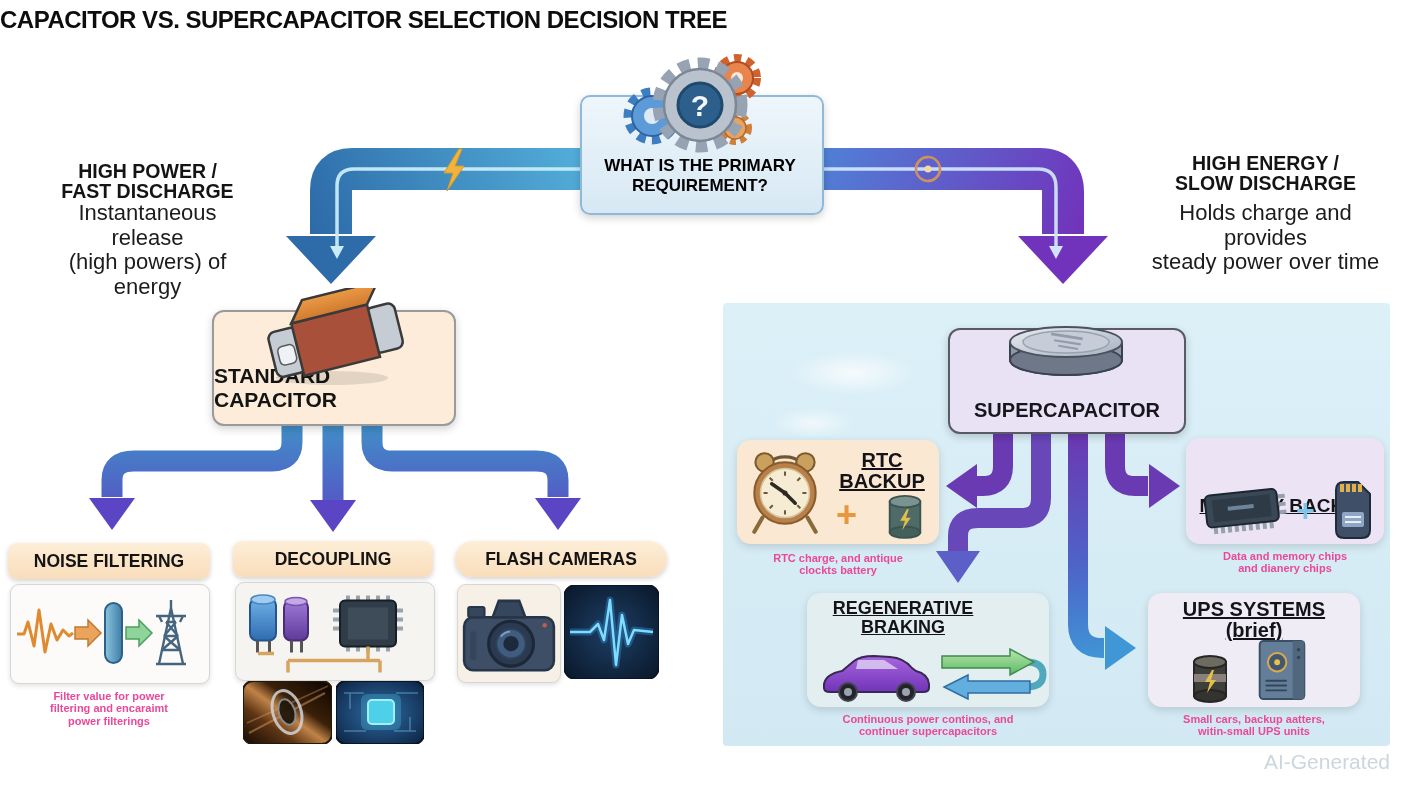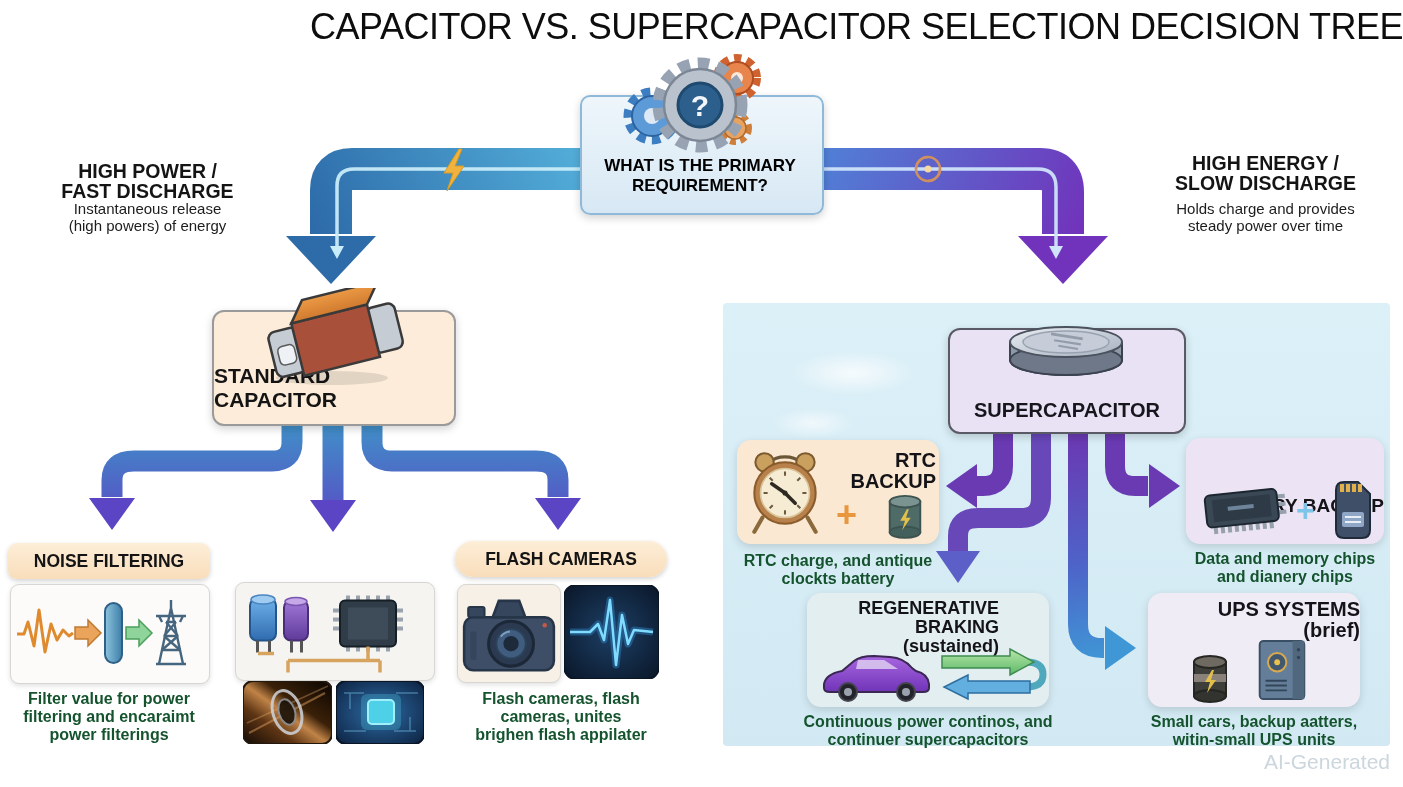--- a/index.html
+++ b/index.html
@@ -1,48 +1,48 @@
 <!DOCTYPE html>
 <html><head>
 <meta charset="utf-8">
 <style>
   html,body{margin:0;padding:0;background:#ffffff;}
   #canvas{position:relative;width:1403px;height:787px;background:#ffffff;overflow:hidden;
           font-family:"Liberation Sans", sans-serif;color:#111;}
   .abs{position:absolute;}
   .pre{white-space:pre-line;}
-  #title{top:6px;left:0;width:100%;text-align:right;font-size:36px;font-weight:normal;
+  #title{top:6px;left:0;width:100%;text-align:left;font-size:24px;font-weight:bold;
          letter-spacing:-0.5px;color:#0d0d0d;}
   .node{border-radius:12px;box-shadow:0 3px 8px rgba(0,0,0,.18);display:flex;
         flex-direction:column;align-items:center;justify-content:flex-end;}
   #question-box{left:580px;top:95px;width:240px;height:116px;background:linear-gradient(#eef6fb,#d7e8f4);
         border:2px solid #8fb9d8;border-radius:10px;z-index:2;}
   #question-text{left:586px;top:156px;width:228px;text-align:center;font-size:17px;font-weight:bold;
         color:#000000;line-height:1.18;z-index:4;}
   #gears{left:615px;top:50px;width:170px;height:112px;z-index:5;}
   .side-head{font-size:19.5px;font-weight:bold;text-align:center;line-height:1.05;color:#141414;}
-  .side-desc{font-size:15px;text-align:center;line-height:1.12;color:#1c1c1c;}
+  .side-desc{font-size:22px;text-align:center;line-height:1.12;color:#1c1c1c;}
   #std-box{left:212px;top:310px;width:240px;height:112px;background:#fcecd9;border:2px solid #9a9a9a;z-index:2;}
   #std-label{font-size:21px;font-weight:bold;color:#141414;margin-bottom:12px;}
   #cap-art{left:252px;top:288px;width:160px;height:98px;z-index:3;}
   #right-panel{left:723px;top:303px;width:667px;height:443px;border-radius:4px;z-index:0;
      background:
        radial-gradient(ellipse 90px 32px at 130px 70px, rgba(255,255,255,.75), transparent 70%),
        radial-gradient(ellipse 60px 22px at 90px 120px, rgba(255,255,255,.6), transparent 70%),
        linear-gradient(#dcf0f8,#d2e9f3);}
   #super-box{left:948px;top:328px;width:234px;height:102px;background:#e9e2f4;border:2px solid #5a5a66;z-index:2;}
   #super-label{font-size:20px;font-weight:bold;color:#16161c;margin-bottom:10px;}
   #coin-art{left:992px;top:300px;width:148px;height:86px;z-index:3;}
   .pill{background:linear-gradient(#fdeed8,#f9ddba);border-radius:9px;box-shadow:0 2px 5px rgba(0,0,0,.18);
         display:flex;align-items:center;justify-content:center;font-size:17.5px;font-weight:bold;
         color:#141414;z-index:2;}
   .imgcard{background:#fcfbf9;border:1.5px solid #d8d6d2;border-radius:9px;box-shadow:0 2px 5px rgba(0,0,0,.12);z-index:2;}
-  .caption{font-size:16px;font-weight:bold;text-align:center;line-height:1.13;color:#14532d;z-index:2;}
+  .caption{font-size:11px;font-weight:bold;text-align:center;line-height:1.13;color:#ec4899;z-index:2;}
   .card{border-radius:14px;box-shadow:0 3px 8px rgba(0,0,0,.14);z-index:2;}
-  .card-title{font-weight:bold;text-align:right;color:#141418;line-height:1.05;}
+  .card-title{font-weight:bold;text-align:center;color:#141418;line-height:1.05;text-decoration:underline;}
   .plus{font-weight:bold;z-index:3;}
   #watermark{left:1200px;top:750px;width:190px;text-align:right;font-size:21px;color:#ccd6dd;z-index:4;}
   svg{display:block;}
 </style>
 </head>
 <body>
 
 <div id="canvas">
 
   <div id="right-panel" class="abs"></div>
@@ -202,20 +202,23 @@
         <path d="M145 74 H175 M151 60 H169 M153 46 H167 M155 32 H165"></path>
         <path d="M145 26 H175 M148 26 L151 32 M172 26 L169 32"></path>
         <path d="M151 60 L167 46 M169 60 L153 46 M153 46 L165 32 M167 46 L155 32"></path>
       </g>
     </svg>
   </div>
   <div class="abs caption pre" style="left:5px;top:690px;width:208px;">Filter value for power
 filtering and encaraimt
 power filterings</div>
 
+  <div class="abs pill" style="left:233px;top:541px;width:200px;height:36px;">
+    <span>DECOUPLING</span>
+  </div>
   <div class="abs imgcard" style="left:235px;top:582px;width:198px;height:97px;background:#f5f4f1;">
     <svg width="198" height="97" viewBox="0 0 198 94">
       <defs>
         <linearGradient id="bcap" x1="0" y1="0" x2="0" y2="1">
           <stop offset="0" stop-color="#6fb0e8"></stop>
             <stop offset="1" stop-color="#2f6cb0"></stop>
         </linearGradient>
         <linearGradient id="pcap" x1="0" y1="0" x2="0" y2="1">
           <stop offset="0" stop-color="#a078d8"></stop>
             <stop offset="1" stop-color="#5f3a99"></stop>
@@ -318,23 +321,20 @@
         <radialGradient id="pg" cx=".5" cy=".5" r=".8">
           <stop offset="0" stop-color="#1d4066"></stop>
             <stop offset="1" stop-color="#07101f"></stop>
         </radialGradient>
       </defs>
       <rect width="95" height="94" rx="12" fill="url(#pg)" stroke="#0a1626" stroke-width="2"></rect>
       <polyline points="6,47 26,47 34,39 40,55 46,15 52,80 58,30 64,59 70,45 89,47" fill="none" stroke="#2e85c8" stroke-width="7" opacity=".45" stroke-linejoin="round"></polyline>
       <polyline points="6,47 26,47 34,39 40,55 46,15 52,80 58,30 64,59 70,45 89,47" fill="none" stroke="#7fdcff" stroke-width="2.5" stroke-linejoin="round"></polyline>
     </svg>
   </div>
-  <div class="abs caption pre" style="left:453px;top:690px;width:216px;">Flash cameras, flash
-cameras, unites
-brighen flash appilater</div>
 
   <div class="abs card" style="left:737px;top:440px;width:202px;height:104px;background:#fbe8d2;"></div>
   <svg class="abs" style="left:744px;top:446px;z-index:3;" width="82" height="94" viewBox="0 0 80 92">
     <path d="M25 16 A18 12 0 0 1 55 16" stroke="#6b5638" stroke-width="3" fill="none"></path>
     <circle cx="20" cy="16" r="9" fill="#caa05f" stroke="#7a5a2e" stroke-width="2"></circle>
     <circle cx="60" cy="16" r="9" fill="#caa05f" stroke="#7a5a2e" stroke-width="2"></circle>
     <path d="M18 70 L10 84 M62 70 L70 84" stroke="#8a6a3a" stroke-width="4" stroke-linecap="round"></path>
     <circle cx="40" cy="46" r="30" fill="#b8804a" stroke="#8a5c2c" stroke-width="2"></circle>
     <circle cx="40" cy="46" r="24" fill="#f6ecd4" stroke="#d9c49a" stroke-width="1.5"></circle>
     <g stroke="#6b5a40" stroke-width="2">
@@ -390,21 +390,20 @@
     <rect x="12" y="34" width="22" height="15" rx="2" fill="#8fa6c6"></rect>
     <rect x="15" y="38" width="16" height="2" fill="#e8eef6"></rect>
     <rect x="15" y="43" width="16" height="2" fill="#e8eef6"></rect>
   </svg>
   <div class="abs caption pre" style="left:1181px;top:550px;width:208px;">Data and memory chips
 and dianery chips</div>
 
   <div class="abs card" style="left:807px;top:593px;width:242px;height:114px;background:#e3eef0;"></div>
   <div class="abs card-title" style="left:807px;top:599px;width:192px;font-size:18px;z-index:3;">
     <div>REGENERATIVE BRAKING</div>
-    <div>(sustained)</div>
   </div>
   <svg class="abs" style="left:816px;top:644px;z-index:3;" width="118" height="58" viewBox="0 0 118 58">
     <defs>
       <linearGradient id="carG" x1="0" y1="0" x2="0" y2="1">
         <stop offset="0" stop-color="#a866e0"></stop>
           <stop offset="1" stop-color="#7034b8"></stop>
       </linearGradient>
     </defs>
     <path d="M8 40 Q10 30 26 27 L38 17 Q44 12 58 12 L74 13 Q88 14 96 24 L100 27 Q112 30 113 40 L113 44 Q113 48 107 48 L14 48 Q8 48 8 44 Z" fill="url(#carG)" stroke="#3a2752" stroke-width="2"></path>
     <polygon points="42,16 68,16 82,25 40,25" fill="#d8c6ee" opacity=".9"></polygon>

